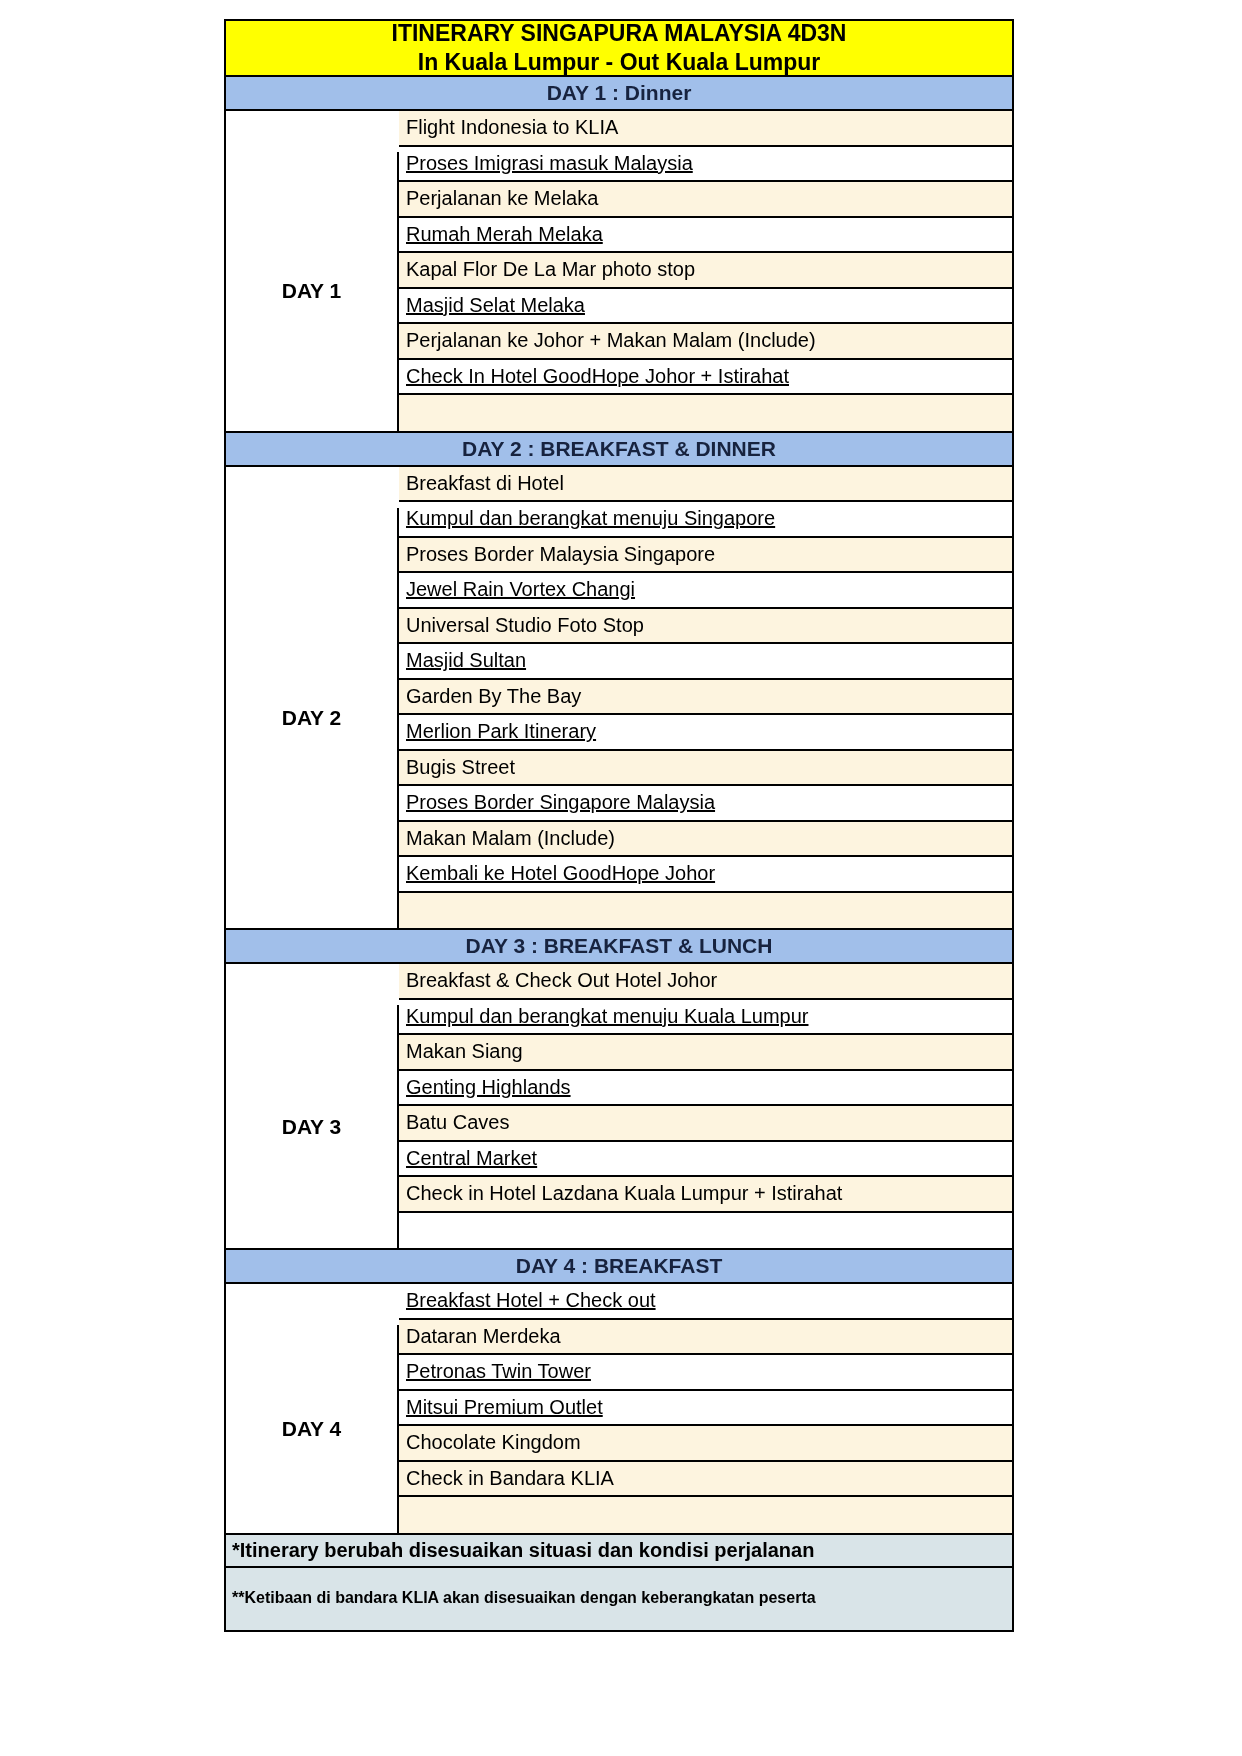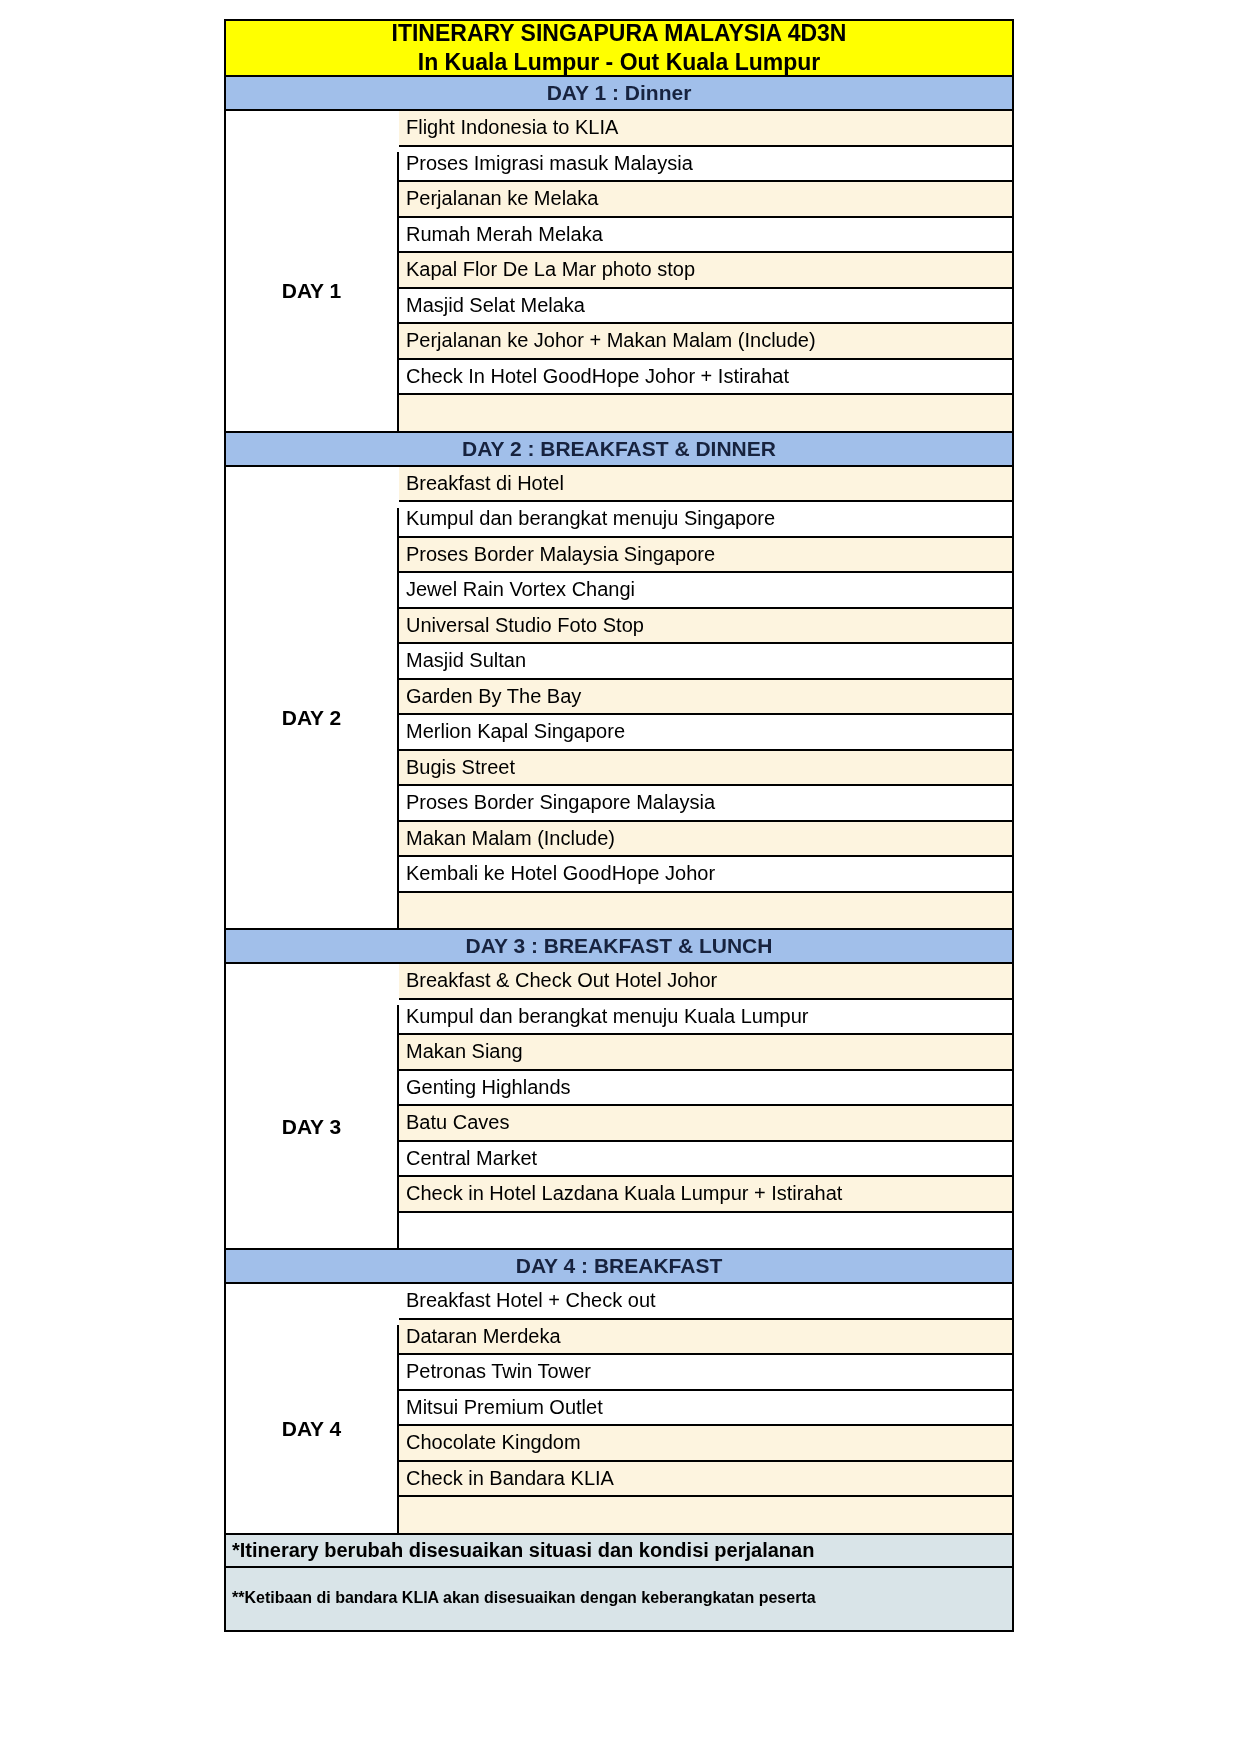--- a/index.html
+++ b/index.html
@@ -89,21 +89,21 @@
     border-bottom: 2px solid var(--border);
     display: flex;
     align-items: center;
     padding-left: 7px;
     font-size: 20px;
     overflow: hidden;
     white-space: nowrap;
   }
   .activity-row:last-child { border-bottom: none; }
   .activity-row.cream { background: var(--cream-bg); }
-  .activity-row.white { background: var(--white-bg); }
+  .activity-row.white { background: var(--white-bg); text-decoration: underline; }
   .footnote-row-1 {
     height: 33px;
     background: var(--foot-bg);
     border-bottom: 2px solid var(--border);
     display: flex; align-items: center;
     padding-left: 6px;
     font-weight: bold;
     font-size: 20px;
     white-space: nowrap;
     overflow: hidden;
@@ -183,21 +183,21 @@
           <div class="activity-row cream">
             <span>Universal Studio Foto Stop</span>
           </div>
           <div class="activity-row white">
             <span>Masjid Sultan</span>
           </div>
           <div class="activity-row cream">
             <span>Garden By The Bay</span>
           </div>
           <div class="activity-row white">
-            <span>Merlion Kapal Singapore</span>
+            <span>Merlion Park Itinerary</span>
           </div>
           <div class="activity-row cream">
             <span>Bugis Street</span>
           </div>
           <div class="activity-row white">
             <span>Proses Border Singapore Malaysia</span>
           </div>
           <div class="activity-row cream">
             <span>Makan Malam (Include)</span>
           </div>

